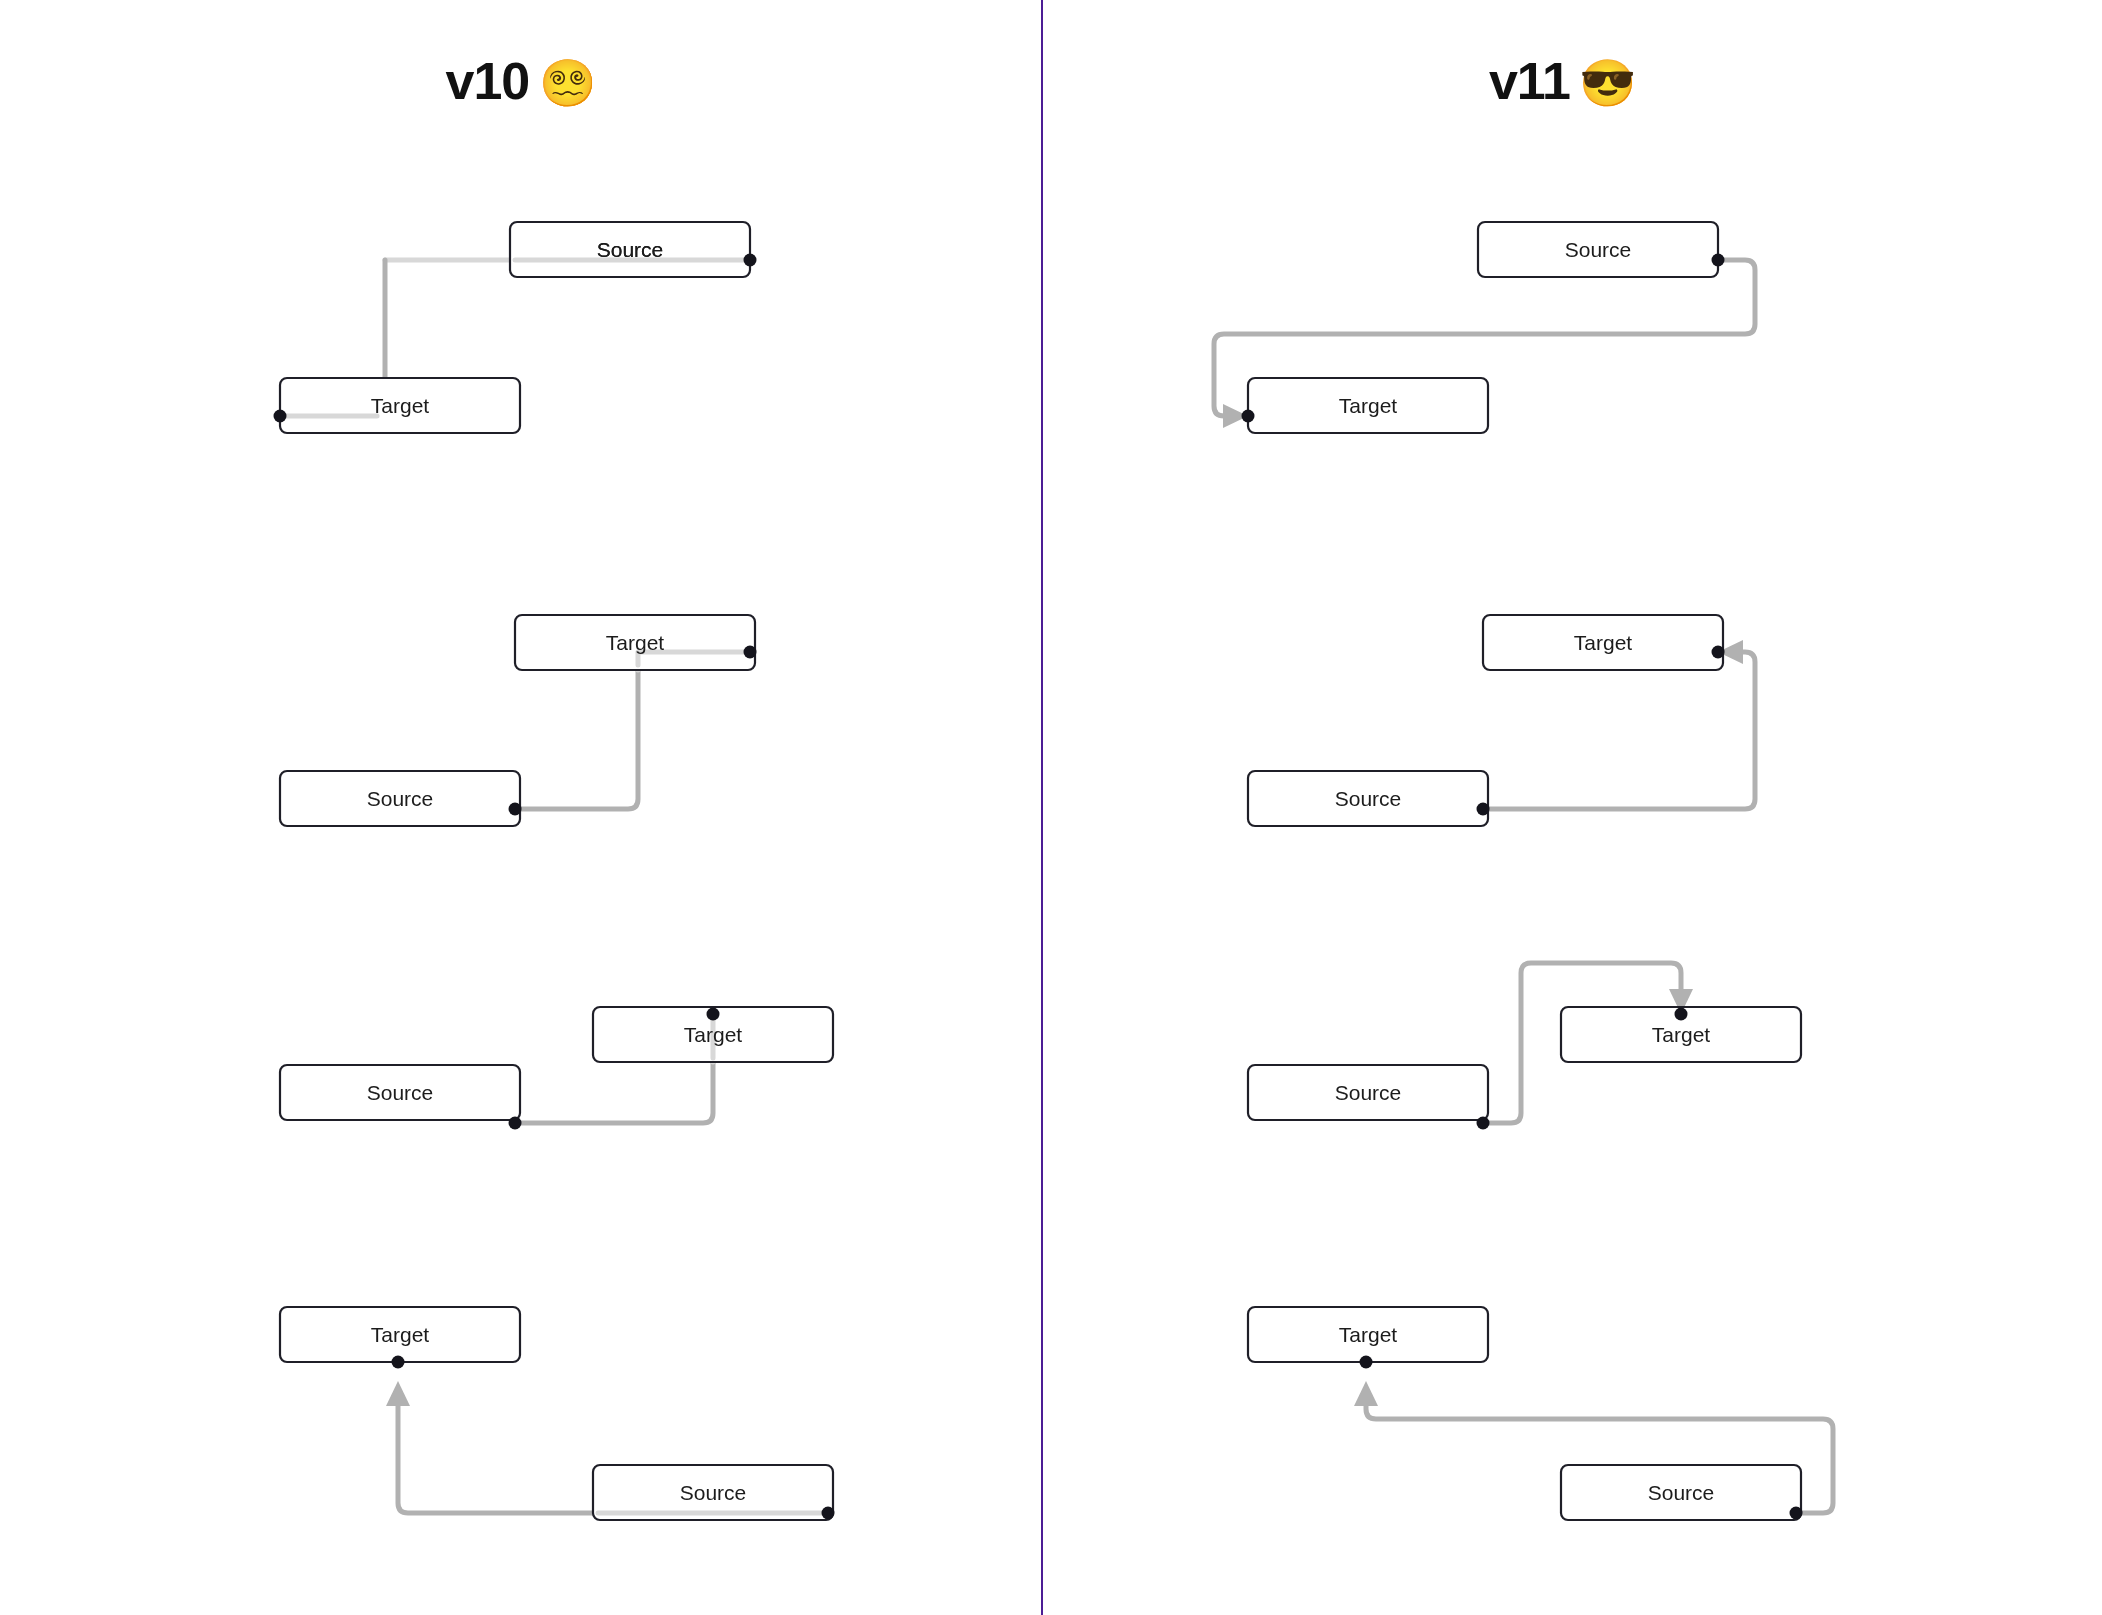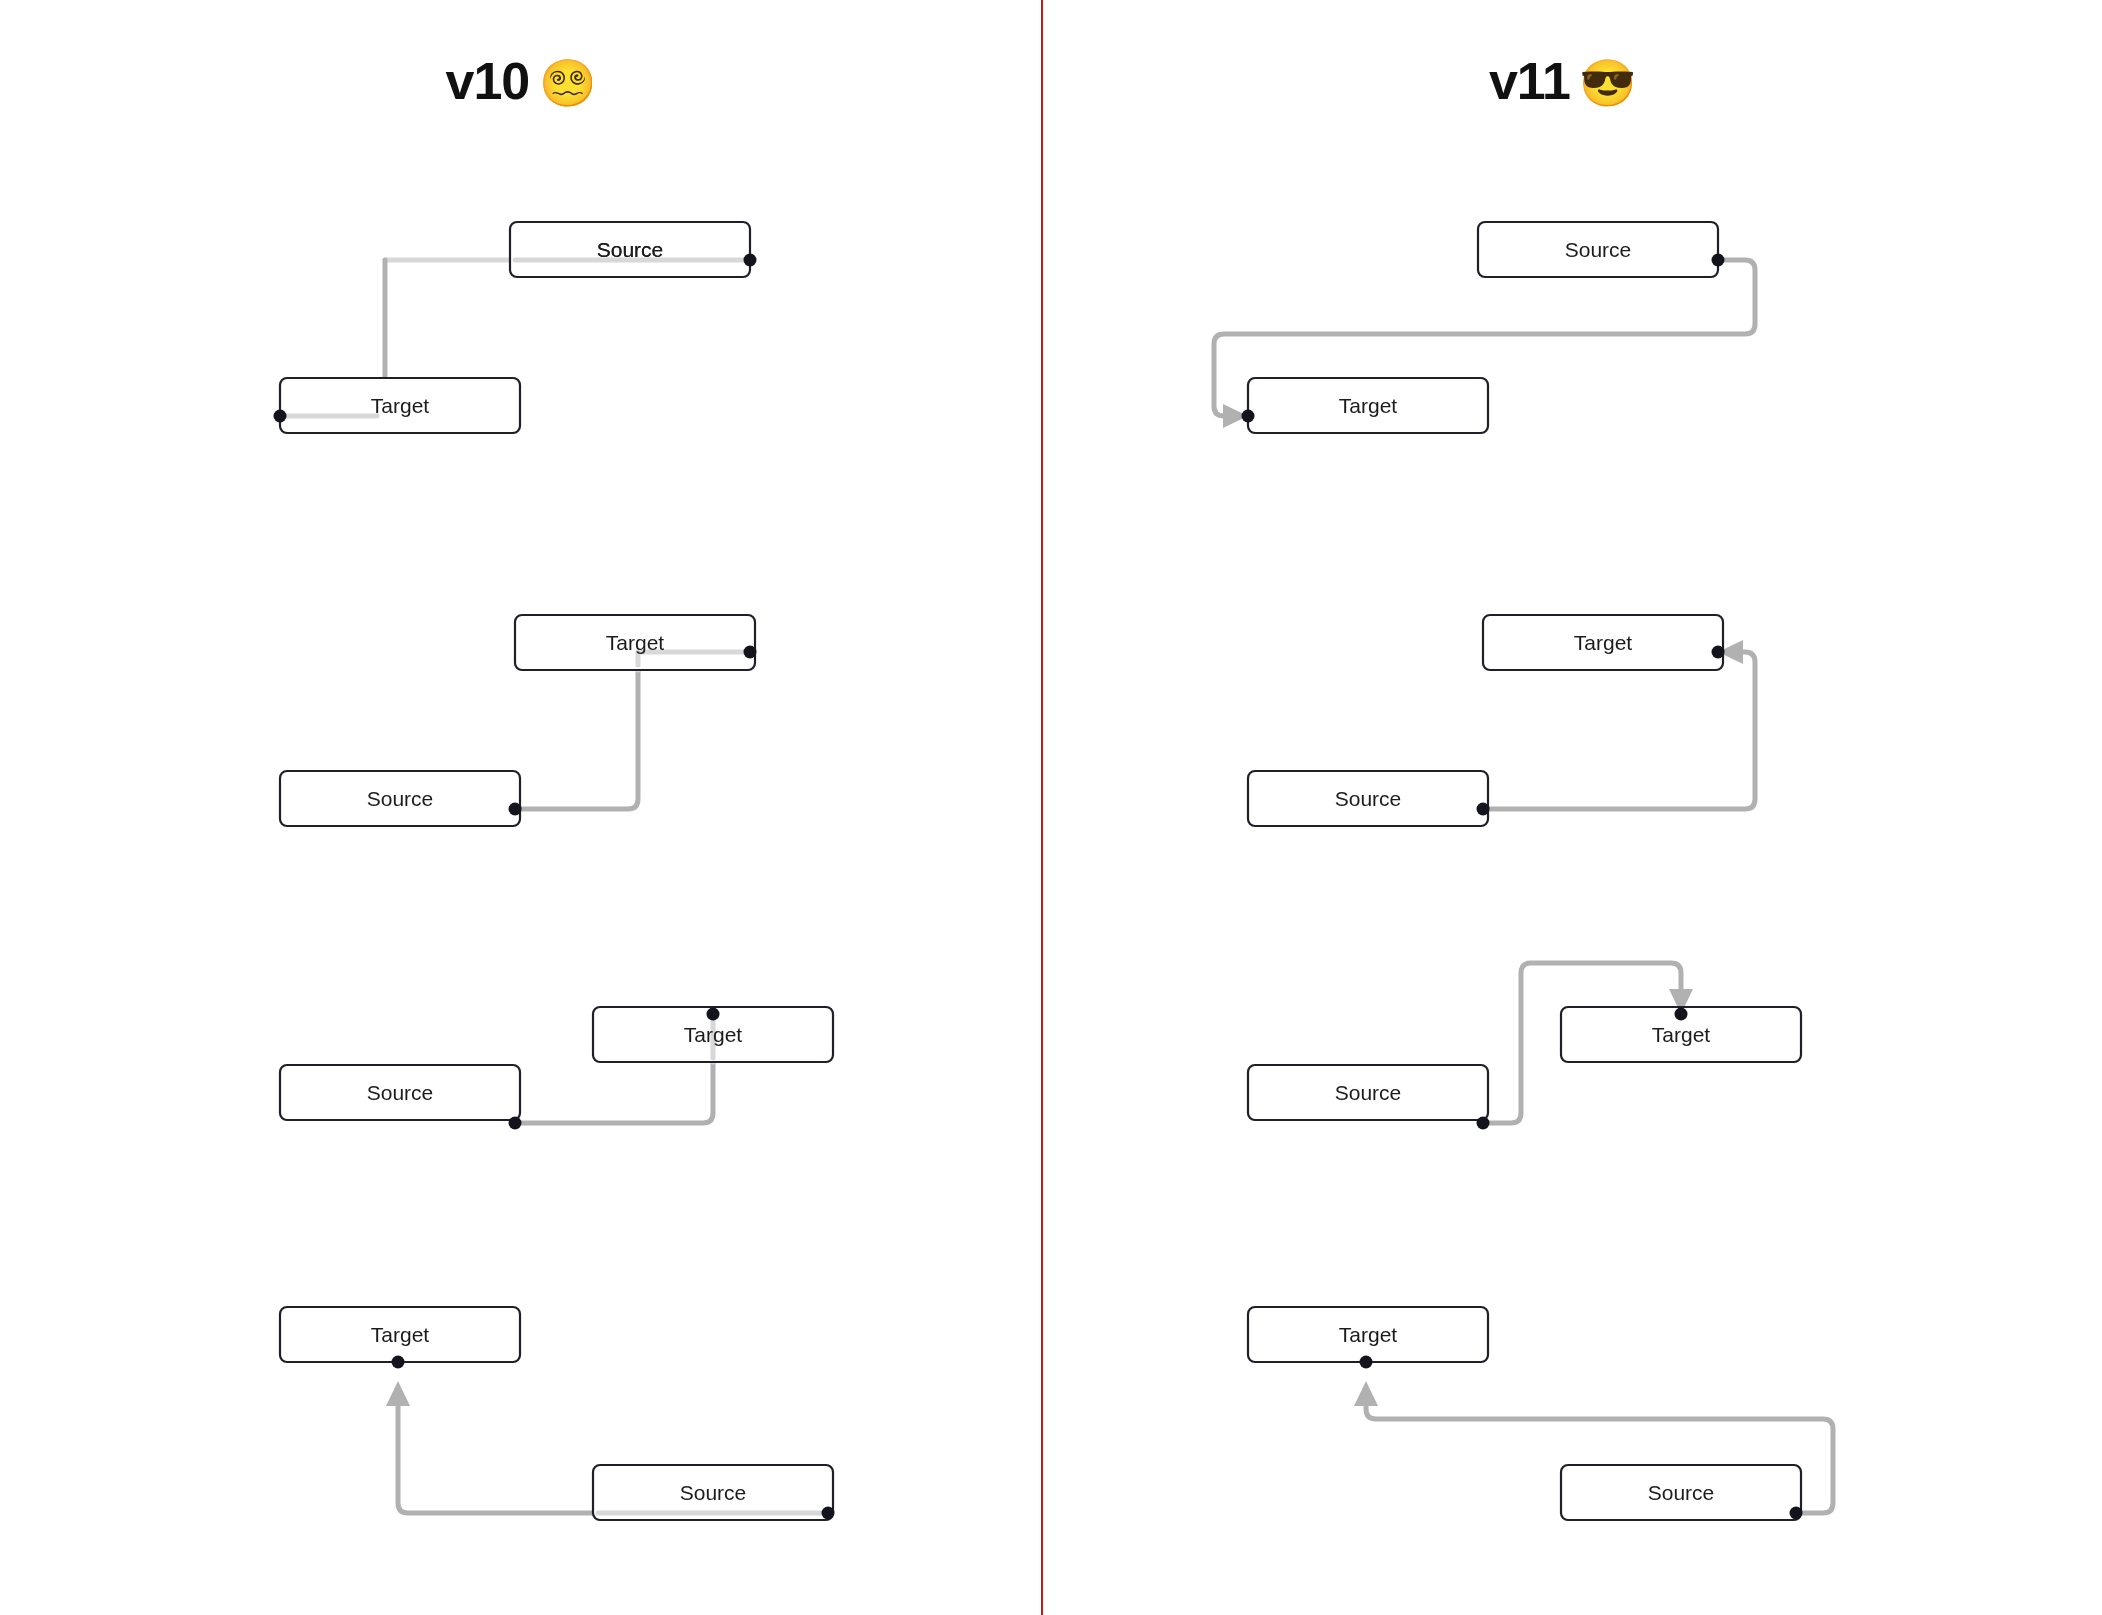--- a/index.html
+++ b/index.html
@@ -19,21 +19,21 @@
     width: 2082px;
     height: 1615px;
   }
   .panel {
     position: relative;
     width: 1051px;
     height: 1615px;
     box-sizing: border-box;
   }
   .panel-right {
-    border-left: 2px solid #b91c1c;
+    border-left: 2px solid #4c1d95;
   }
   .panel-title {
     position: absolute;
     top: 55px;
     left: 0;
     width: 100%;
     text-align: center;
     font-size: 52px;
     font-weight: bold;
     color: #111111;

